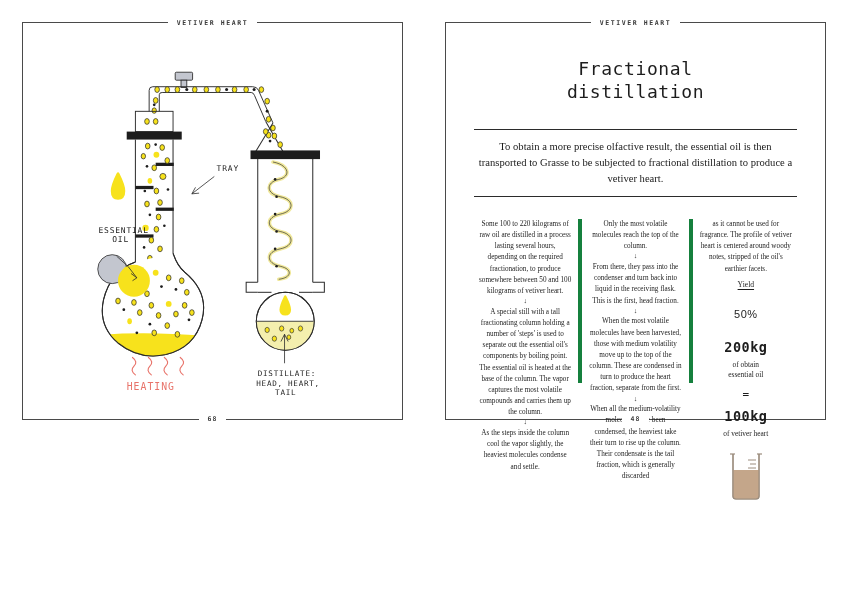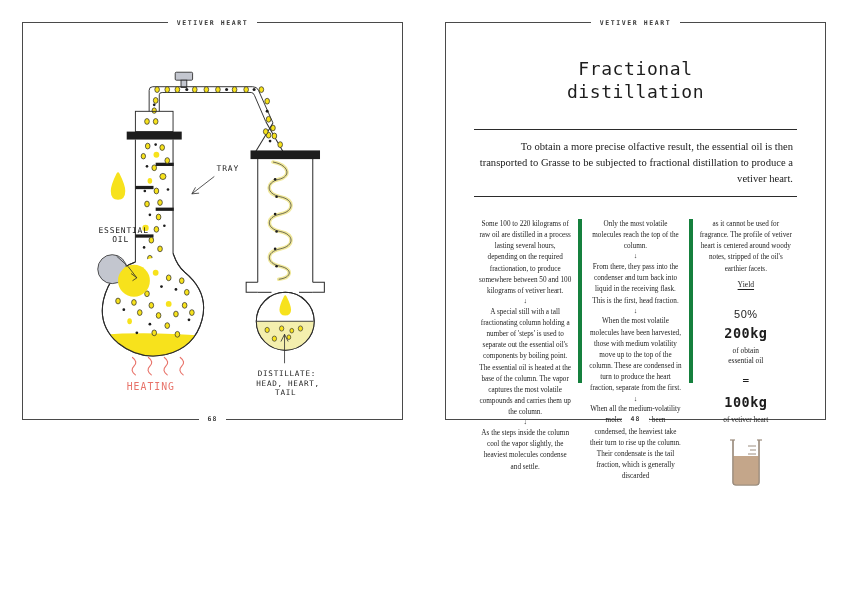--- a/index.html
+++ b/index.html
@@ -42,21 +42,21 @@
   
   .title{
     margin:34px 0 0 0;text-align:center;
     font-family:"DejaVu Sans Mono", monospace;
     font-size:18px;line-height:1.28;letter-spacing:0.6px;color:#1d1d1d;
     font-weight:normal;
   }
   .lede-wrap{margin:26px 28px 0 28px;}
   .lede-rule{height:1px;background:#2b2b2b;}
   .lede{
-    padding:9px 4px 9px 4px;text-align:right;
+    padding:9px 4px 9px 4px;text-align:center;
     font-size:10.6px;line-height:1.52;color:#1a1a1a;
   }
   .cols{
     position:absolute;left:26px;right:26px;top:196px;bottom:36px;
     display:flex;
   }
   .col{
     flex:1 1 0;padding:0 7px;text-align:center;
     font-size:7.2px;line-height:1.55;color:#1d1d1d;
     box-sizing:border-box;
@@ -69,21 +69,21 @@
   .yield-label{
     margin-top:4px;font-size:7.6px;text-decoration:underline;
     text-underline-offset:2px;color:#1d1d1d;
   }
   .yield-pct{
     font-family:Liberation Sans, sans-serif;
     font-size:11px;letter-spacing:0.5px;color:#1d1d1d;margin-top:15px;
   }
   .big-kg{
     font-family:"DejaVu Sans Mono", monospace;
-    font-size:13.5px;letter-spacing:0.5px;color:#1d1d1d;
+    font-size:13.5px;letter-spacing:0.5px;color:#1d1d1d;margin-top:14px;
     font-weight:bold;
   }
   .kg-sub{font-size:7.4px;line-height:1.45;margin-top:2px;color:#1d1d1d;}
   .eq{font-family:"DejaVu Sans Mono", monospace;font-size:11px;margin-top:5px;color:#1d1d1d;}
   .beaker-wrap{display:flex;justify-content:center;margin-top:10px;}
 
   
   .illus{position:absolute;left:0;top:0;width:100%;height:100%;}
   .hand{font-family:"DejaVu Sans Mono", monospace;}
 </style>

